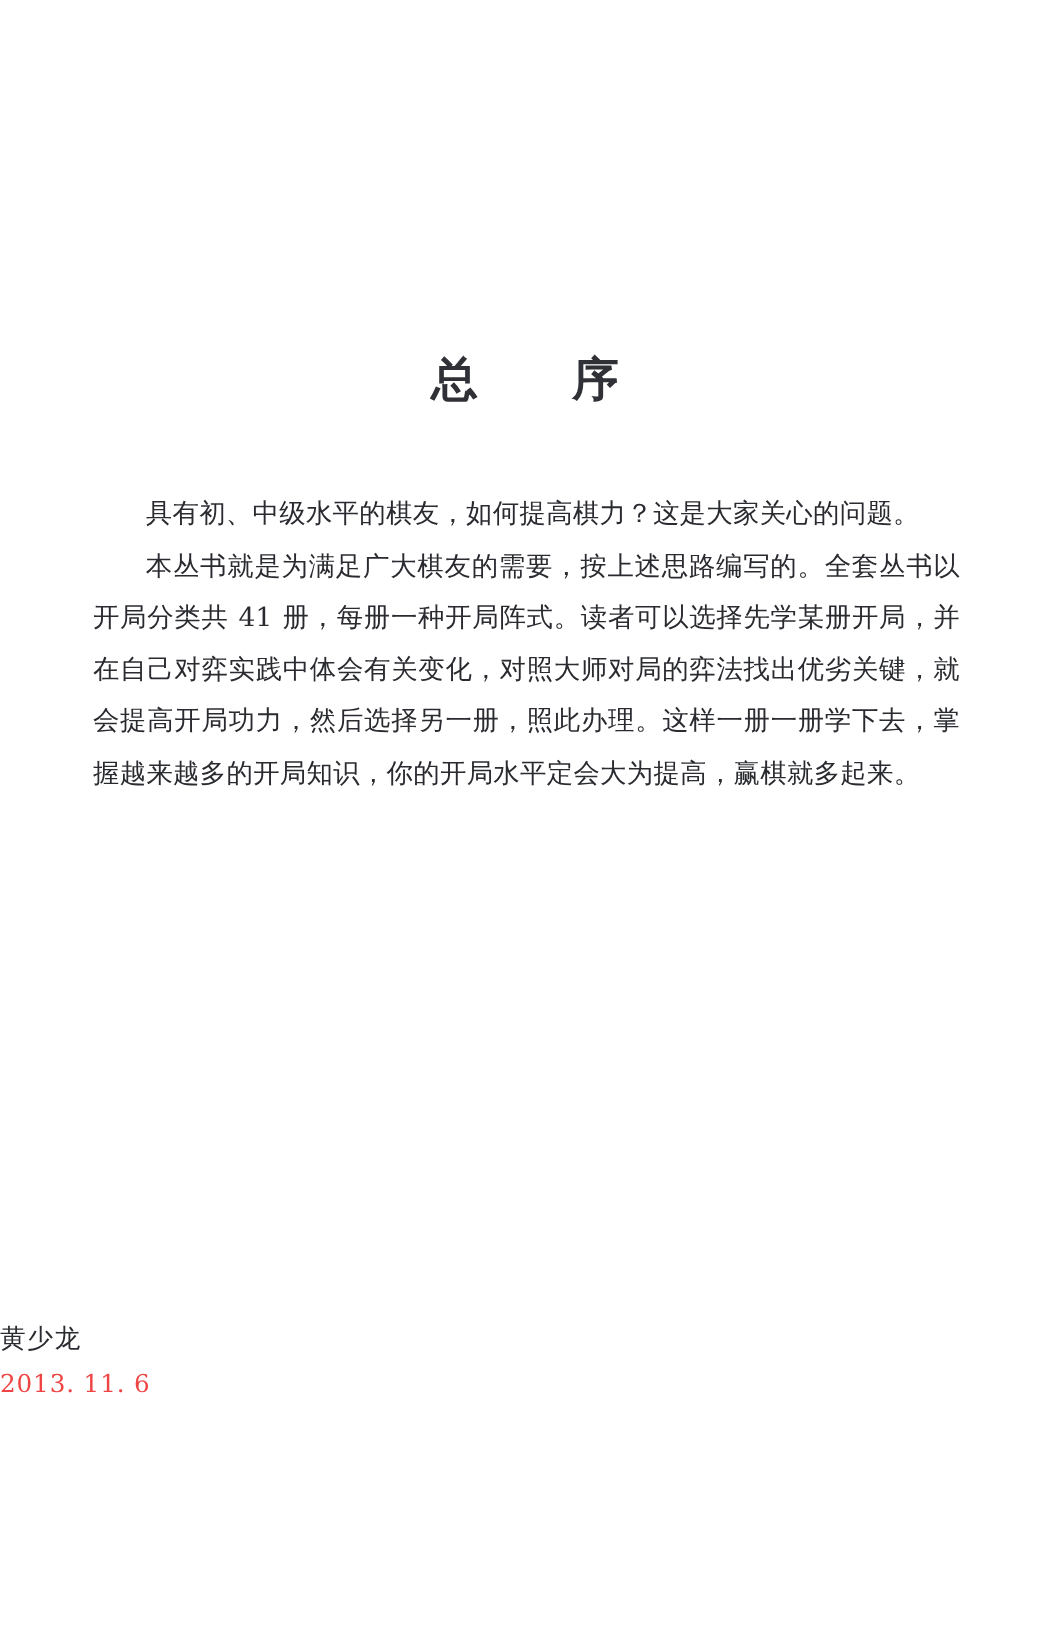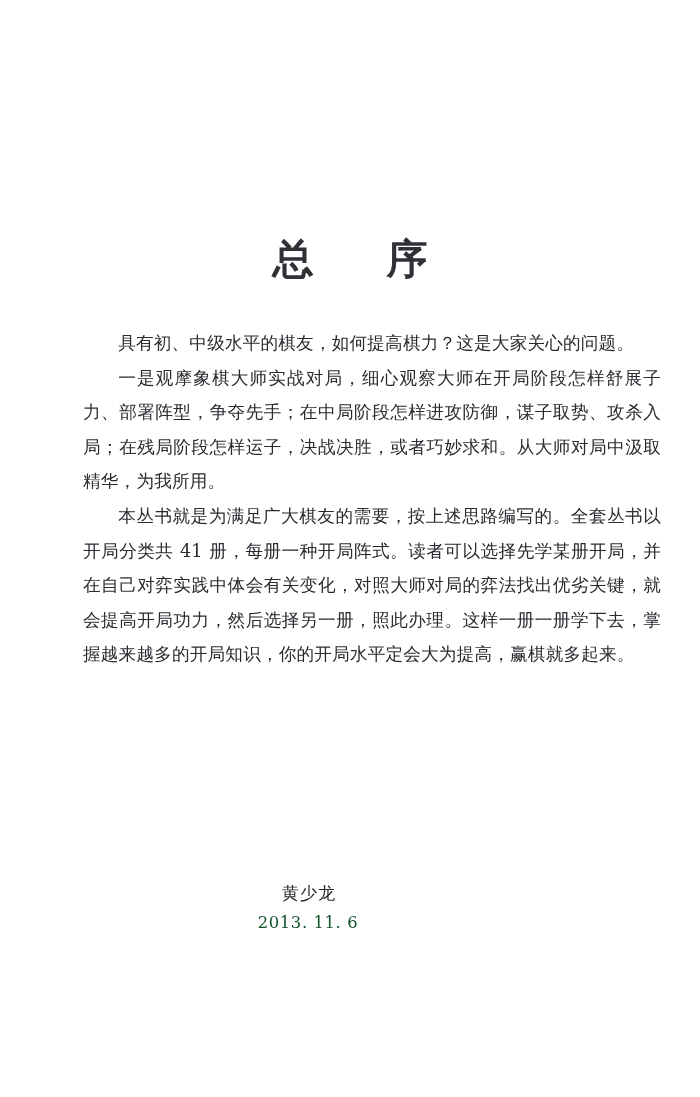--- a/index.html
+++ b/index.html
@@ -20,35 +20,34 @@
     color: #25262a;
   }
 
   
   .doc-title {
     position: absolute;
     top: 232px;
     left: 0;
     width: 700px;
     text-align: center;
-    font-size: 41px;
+    font-size: 31px;
     font-weight: 700;
     letter-spacing: 16px;
     text-indent: 16px;
     color: #303136;
     font-family: "DejaVu Serif", "Liberation Serif", serif;
   }
 
   
   .body-block {
     position: absolute;
     top: 326px;
     left: 62px;
     width: 578px;
-    margin-left: 21px;
   }
 
   .para {
     margin: 0 0 0 0;
     font-size: 17.6px;
     line-height: 34.6px;
     text-align: justify;
     text-justify: inter-ideograph;
     text-indent: 2em;
     color: #2a2b30;
@@ -57,34 +56,34 @@
   }
 
   
   .sign-block {
     position: absolute;
     top: 878px;
     left: 0;
     width: 700px;
     padding-right: 82px;
     box-sizing: border-box;
-    text-align: center;
+    text-align: left;
   }
 
   .sign-name {
     font-size: 17.2px;
     line-height: 30px;
     color: #2a2b30;
     letter-spacing: 1px;
   }
 
   .sign-date {
     font-size: 16.4px;
     line-height: 30px;
-    color: #14532d;
+    color: #ef4444;
     letter-spacing: 0.6px;
     padding-right: 2px;
   }
 
   .watermark-text {
     position: absolute;
     right: -44px;
     bottom: -40px;
     width: 330px;
     height: 56px;
@@ -109,21 +108,20 @@
 </style>
 </head>
 <body>
 
 <div class="page">
 
   <div class="doc-title">总　序</div>
 
   <div class="body-block">
     <p class="para">具有初、中级水平的棋友，如何提高棋力？这是大家关心的问题。</p>
-    <p class="para">一是观摩象棋大师实战对局，细心观察大师在开局阶段怎样舒展子力、部署阵型，争夺先手；在中局阶段怎样进攻防御，谋子取势、攻杀入局；在残局阶段怎样运子，决战决胜，或者巧妙求和。从大师对局中汲取精华，为我所用。</p>
     <p class="para">本丛书就是为满足广大棋友的需要，按上述思路编写的。全套丛书以开局分类共 41 册，每册一种开局阵式。读者可以选择先学某册开局，并在自己对弈实践中体会有关变化，对照大师对局的弈法找出优劣关键，就会提高开局功力，然后选择另一册，照此办理。这样一册一册学下去，掌握越来越多的开局知识，你的开局水平定会大为提高，赢棋就多起来。</p>
   </div>
 
   <div class="sign-block">
     <div class="sign-name">黄少龙</div>
     <div class="sign-date">2013. 11. 6</div>
   </div>
 
   <div class="watermark-text">Học Cờ Tướng . Net</div>
 

